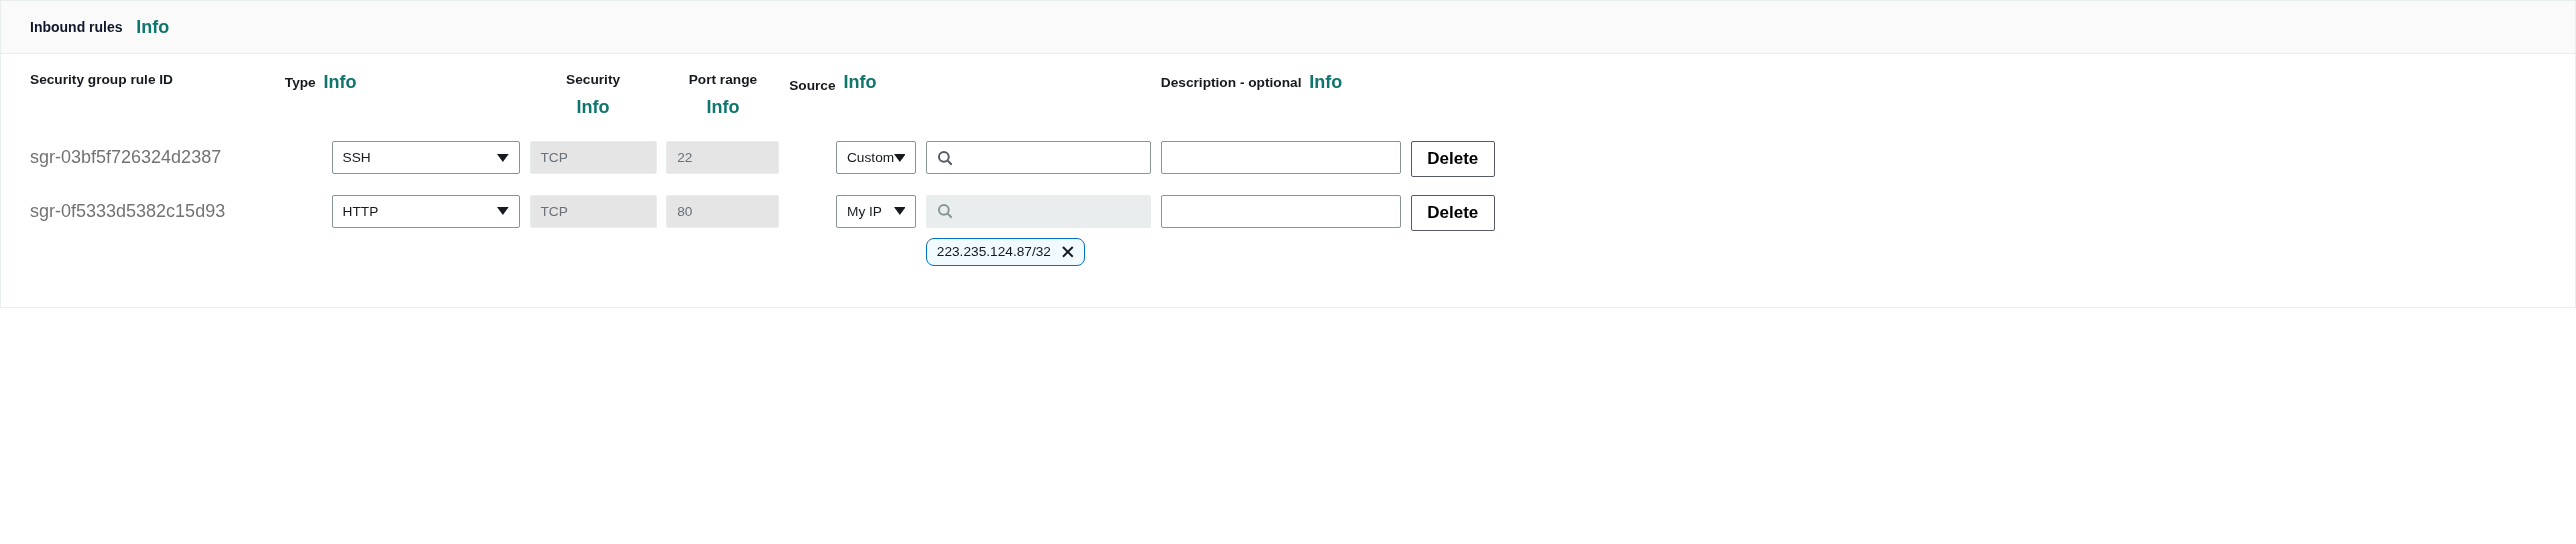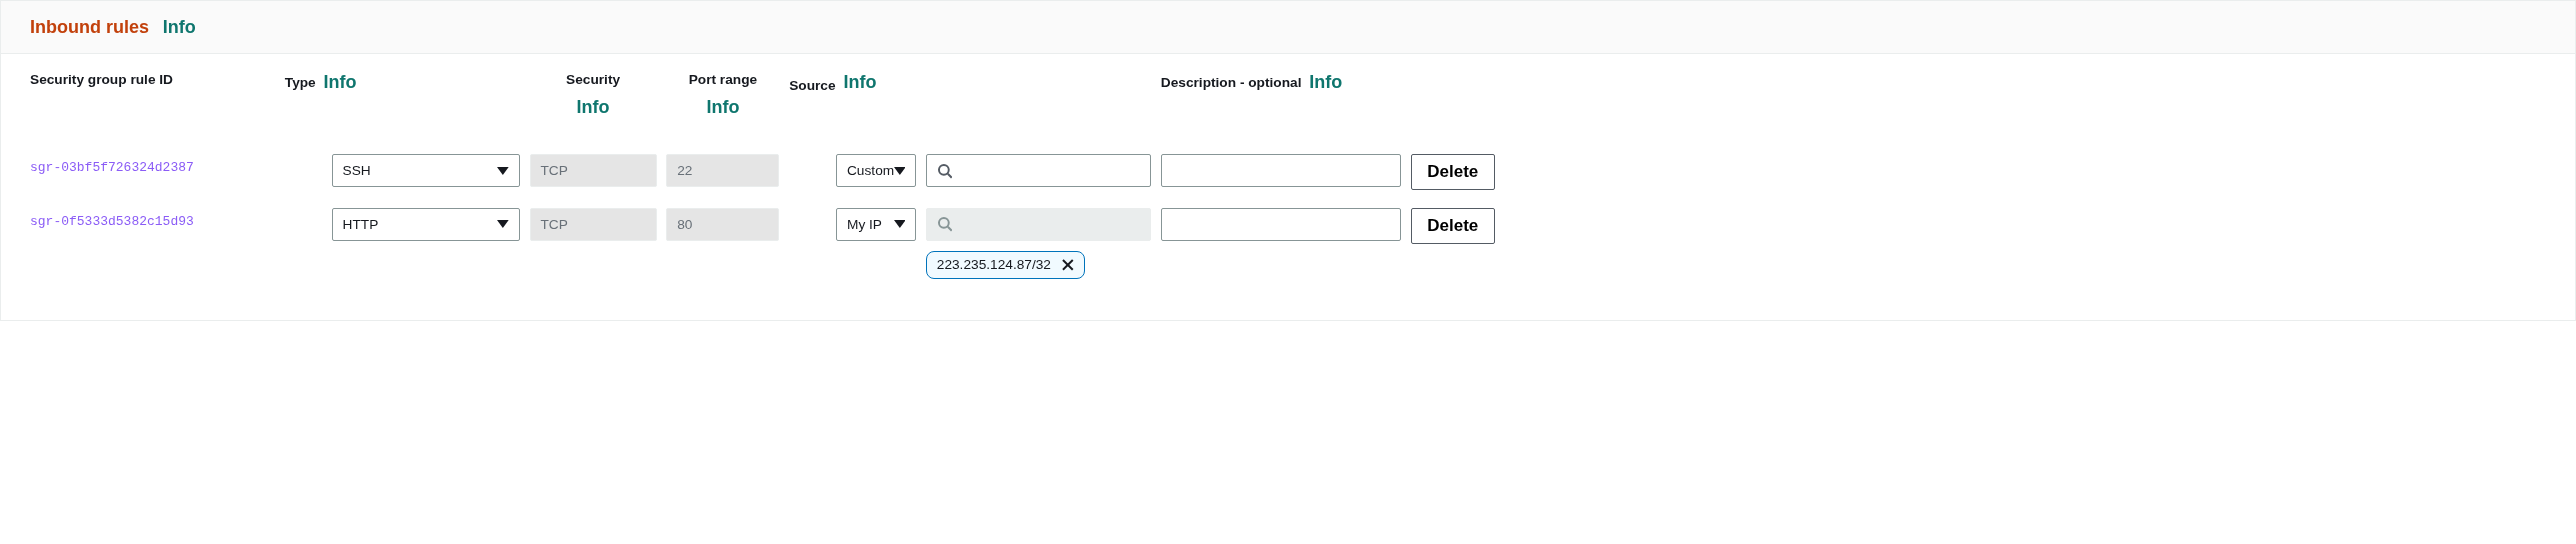--- a/index.html
+++ b/index.html
@@ -18,64 +18,63 @@
     }
     .panel-header {
       padding: 15.7px 29px;
       border-bottom: 1px solid #eaeded;
       background: #fafafa;
       display: flex;
       align-items: center;
       gap: 13.7px;
     }
     .panel-title {
-      font-size: 18px;
-      font-weight: 700;
-      color: #c2410c;
+      font-size: 14px;
+      font-weight: 700;
+      color: #0f172a;
     }
     .info-link {
       color: #0f766e;
       font-size: 18px;
       font-weight: 700;
       text-decoration: none;
       cursor: pointer;
     }
     .panel-body {
       padding: 15.7px 29px 23.5px 29px;
     }
     .columns-header, .rule-row {
       display: grid;
       grid-template-columns: 245px 235px 127px 113px 127px 225px 240px 98px;
       gap: 9.8px;
       align-items: start;
     }
     .columns-header {
-      margin-bottom: 34px;
+      margin-bottom: 21px;
     }
     .col-label {
       font-size: 13.7px;
       font-weight: 700;
       color: #16191f;
       display: flex;
       flex-wrap: wrap;
       align-items: center;
       gap: 7.8px;
       line-height: 1.4;
     }
     .col-label .info-link {
       font-weight: 700;
     }
     .rule-row {
       margin-bottom: 17.6px;
     }
     .rule-id {
-      font-size: 13px;
-      color: #8b5cf6;
+      font-size: 18px;
+      color: #737373;
       padding-top: 5.9px;
-      font-family: Liberation Mono, monospace;
     }
     .select {
       position: relative;
       border: 1px solid #879596;
       border-radius: 2px;
       background: #fff;
       height: 33px;
       display: flex;
       align-items: center;
       padding: 0 31px 0 9.8px;

